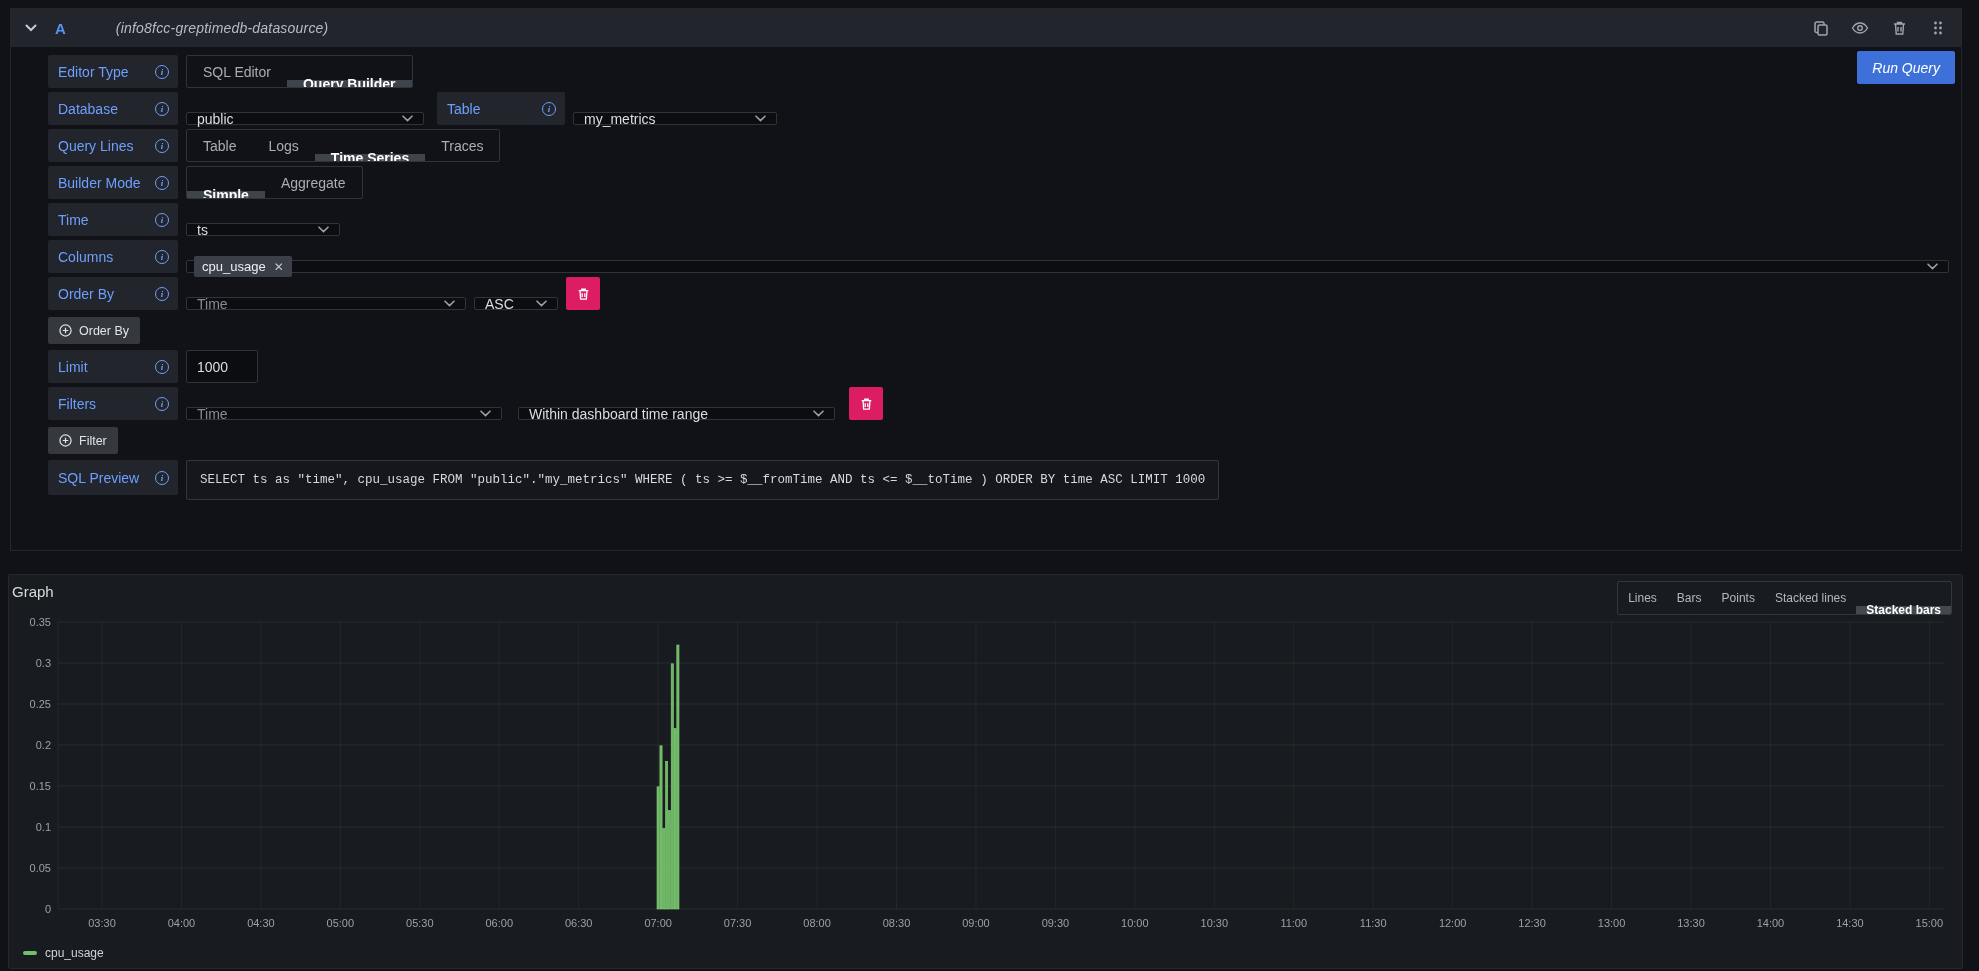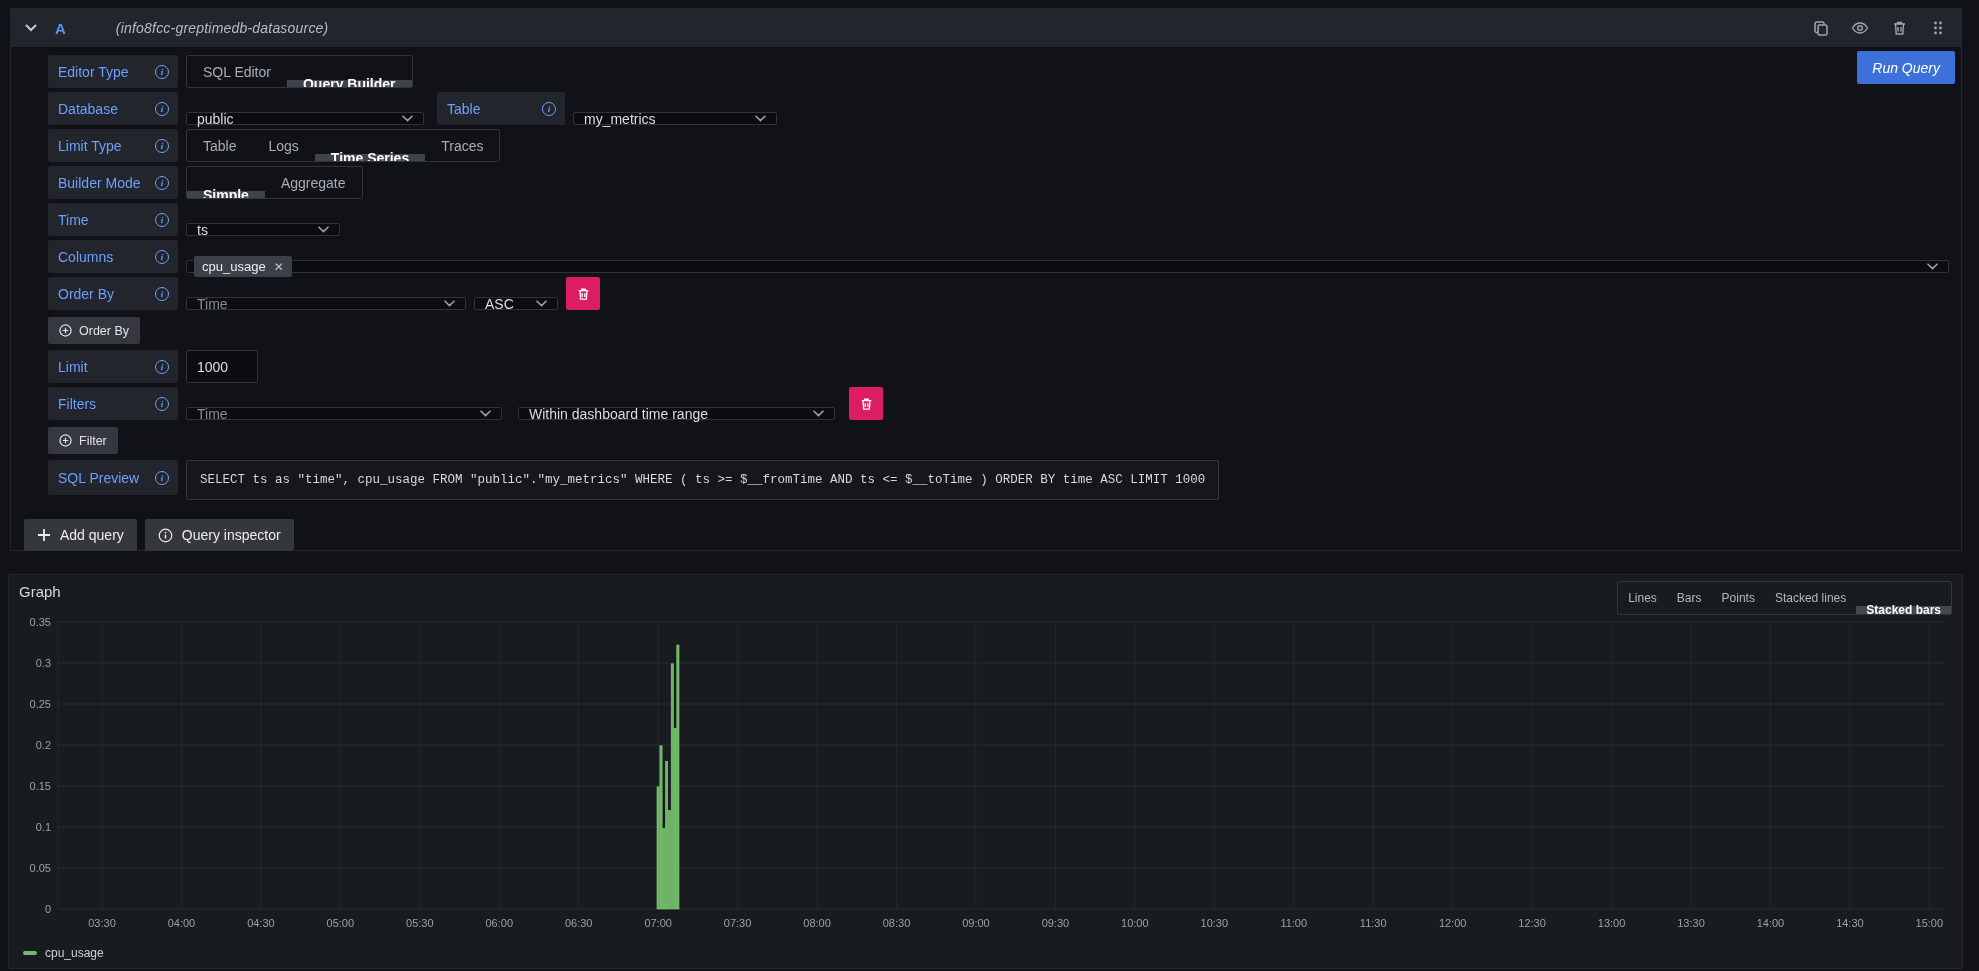--- a/index.html
+++ b/index.html
@@ -55,21 +55,21 @@
     color:#d5d8dc; white-space:nowrap; }
   .footer-row { position:absolute; left:13px; top:510px; display:flex; gap:8px; }
   .footer-btn { height:32px; background:#34373c; border-radius:2px; color:#eceef0;
     display:inline-flex; align-items:center; gap:9px; padding:0 13px; font-weight:500;
     cursor:pointer; }
   .run-query-btn { position:absolute; right:6px; top:42px; height:33px; background:#3d71d9;
     color:#fff; border:none; border-radius:2px; font-weight:500; font-size:14px;
     padding:0 15px; cursor:pointer;font-style:italic; }
   .graph-panel { position:absolute; left:8px; top:574px; width:1955px; height:395px;
     background:#181b1f; border:1px solid #24272c; border-radius:2px; }
-  .graph-title { position:absolute; left:10px; top:8px; font-size:15px; font-weight:500;
+  .graph-title { position:absolute; left:3px; top:8px; font-size:15px; font-weight:500;
     color:#d8d9da; }
   .mode-group { position:absolute; right:10px; top:6px; display:inline-flex;
     border:1px solid #33363c; border-radius:2px; overflow:hidden; height:34px; }
   .mode-group .radio-opt { padding:0 10px; font-size:12px; color:#b2b8bf; }
   .mode-group .radio-opt.selected { background:#44484f; color:#fff; font-weight:700; }
   #chart-svg { position:absolute; left:0; top:24px; }
   #chart-svg text.tick { fill:#9aa1a9; font-size:11px;
     font-family:"Liberation Sans","DejaVu Sans",sans-serif; }
   .legend { position:absolute; left:14px; bottom:8px; display:flex; align-items:center;
     gap:8px; cursor:pointer; }
@@ -160,21 +160,21 @@
         <span class="chev">
           <svg width="11" height="7" viewBox="0 0 11 7">
               <path d="M1 1.2 L5.5 5.6 L10 1.2" fill="none" stroke="currentColor" stroke-width="1.6" stroke-linecap="round"></path>
             </svg>
         </span>
       </div>
     </div>
 
     <div class="row">
       <div class="field-label">
-        <span>Limit Type</span>
+        <span>Query Lines</span>
         <span class="info-icon">i</span>
       </div>
       <div class="gap8"></div>
       <div class="radio-group">
           <div class="radio-opt">Table</div>
           <div class="radio-opt">Logs</div>
           <div class="radio-opt selected">Time Series</div>
           <div class="radio-opt">Traces</div>
         </div>
     </div>
@@ -322,36 +322,20 @@
     <div class="row" style="height:40px">
       <div class="field-label" style="height:35px">
         <span>SQL Preview</span>
         <span class="info-icon">i</span>
       </div>
       <div class="gap8"></div>
       <div class="sql-box">SELECT ts as "time", cpu_usage FROM "public"."my_metrics" WHERE ( ts &gt;= $__fromTime AND ts &lt;= $__toTime ) ORDER BY time ASC LIMIT 1000</div>
     </div>
   </div>
 
-  <div class="footer-row">
-    <span class="footer-btn">
-      <svg width="14" height="14" viewBox="0 0 14 14" fill="none" stroke="currentColor" stroke-width="1.8">
-          <path d="M7 1v12M1 7h12"></path>
-        </svg>
-      <span>Add query</span>
-    </span>
-    <span class="footer-btn">
-      <svg width="15" height="15" viewBox="0 0 16 16" fill="none" stroke="currentColor" stroke-width="1.3">
-          <circle cx="8" cy="8" r="6.7"></circle>
-          <path d="M8 7.2v4" stroke-width="1.6"></path>
-          <circle cx="8" cy="4.9" r="0.9" fill="currentColor" stroke="none"></circle>
-        </svg>
-      <span>Query inspector</span>
-    </span>
-  </div>
 </div>
 
 <div class="graph-panel">
   <div class="graph-title">Graph</div>
   <div class="mode-group">
       <div class="radio-opt">Lines</div>
       <div class="radio-opt">Bars</div>
       <div class="radio-opt">Points</div>
       <div class="radio-opt">Stacked lines</div>
       <div class="radio-opt selected">Stacked bars</div>

